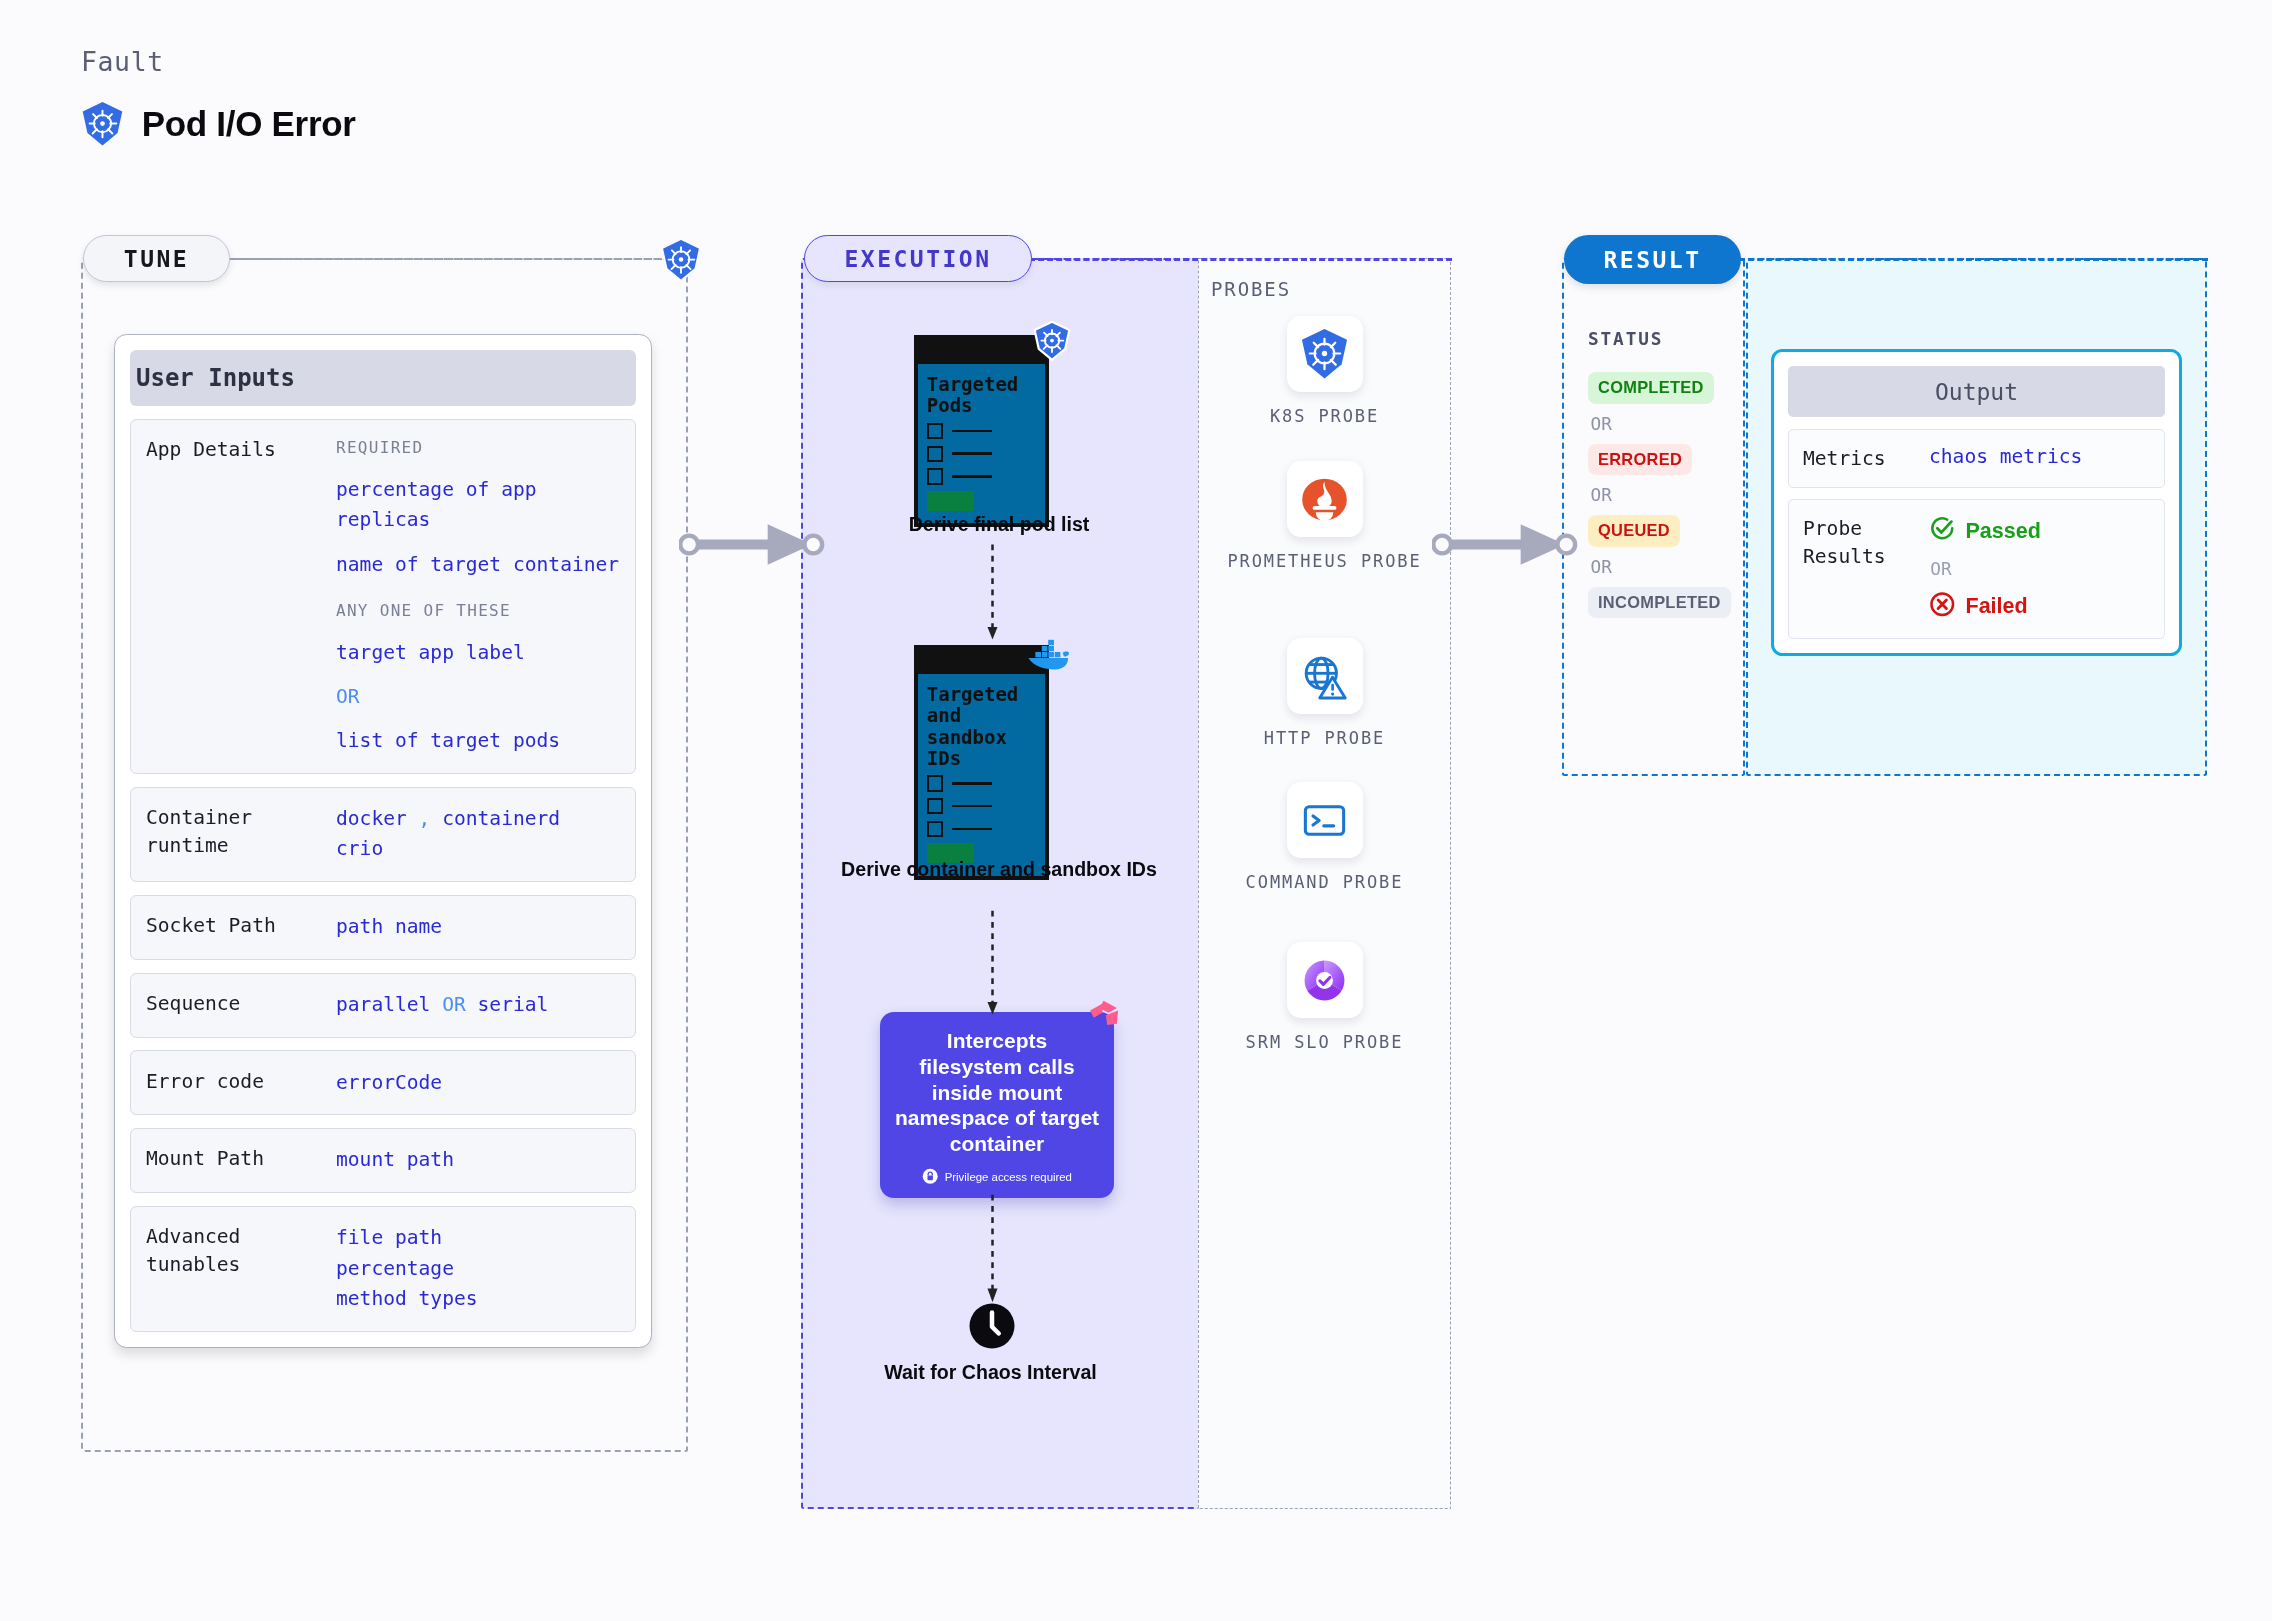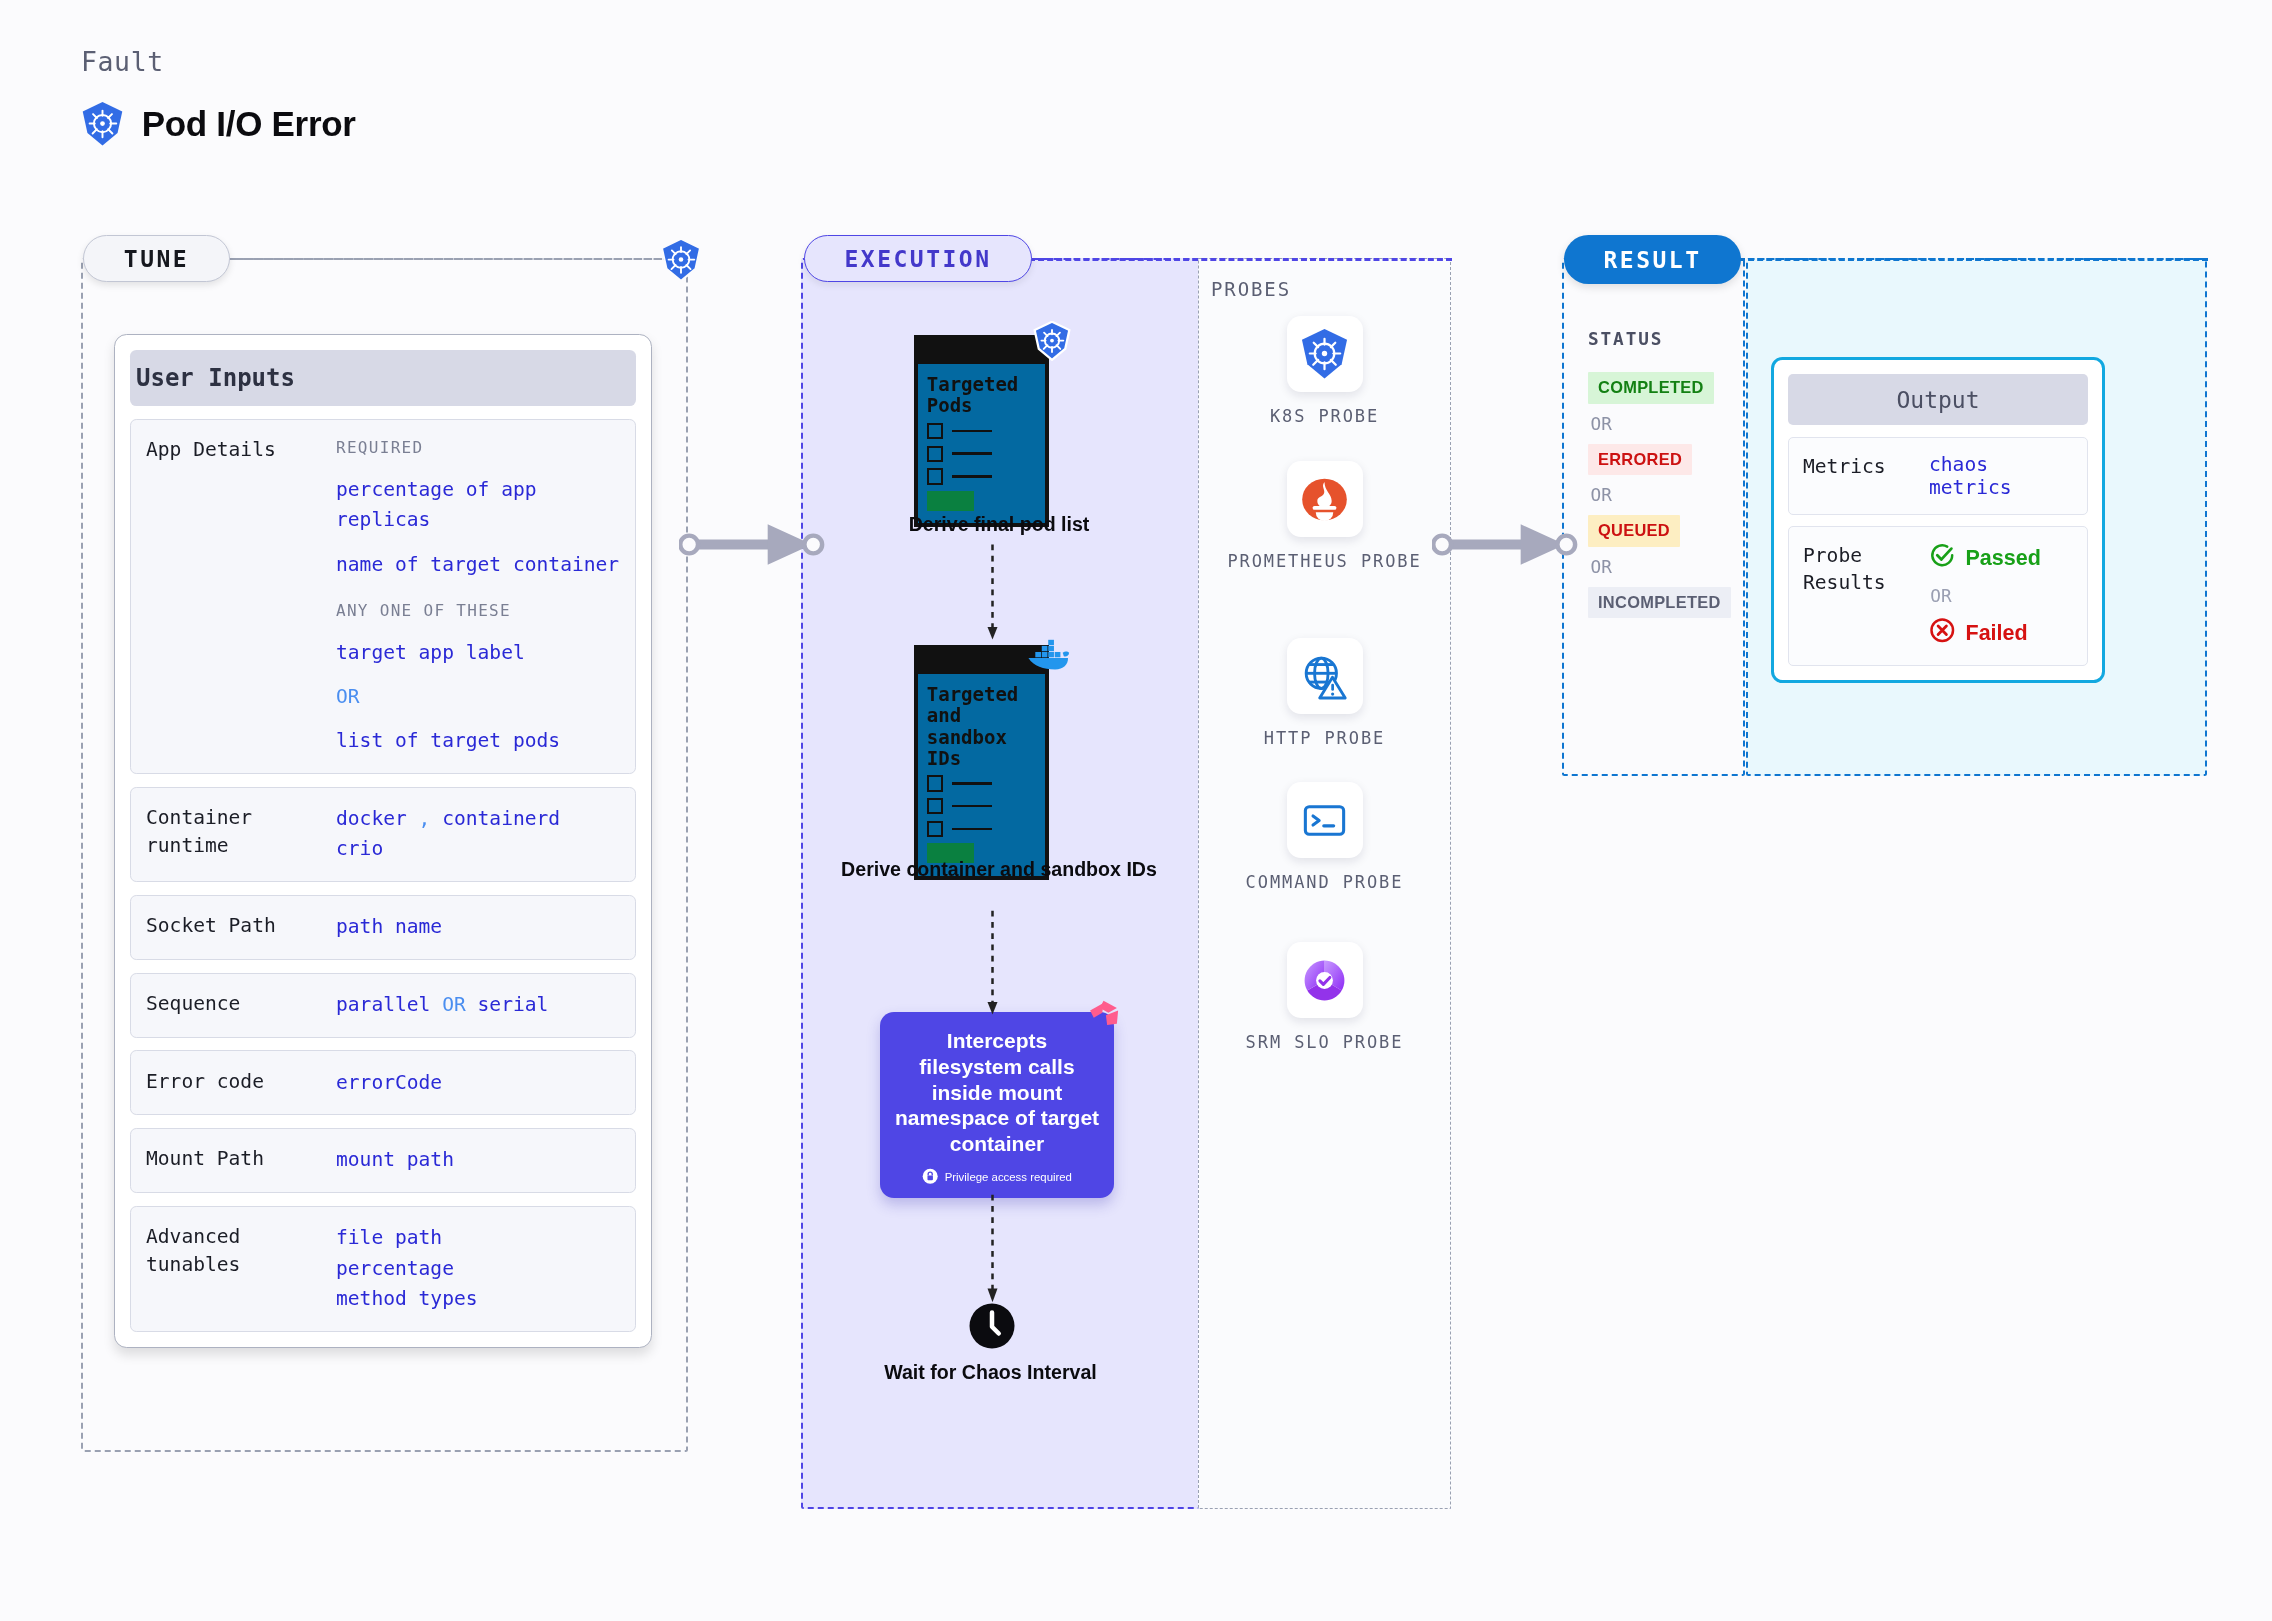--- a/index.html
+++ b/index.html
@@ -151,32 +151,32 @@
   }
 
   
   .status-head {
     position: absolute; left: 1588px; top: 329px;
     font-family: "DejaVu Sans Mono", monospace;
     font-size: 17.7px; font-weight: 700; letter-spacing: 1.9px; color: #4b4f63;
   }
   .status-list { position: absolute; left: 1588px; top: 372px; width: 145px; }
   .status-badge {
-    display: inline-block; padding: 6.3px 10px; border-radius: 1px;
+    display: inline-block; padding: 6.3px 10px; border-radius: 8px;
     font-size: 16.4px; font-weight: 700; letter-spacing: 0.3px;
   }
   .st-completed   { background: #d7f5d7; color: #138013; }
   .st-errored     { background: #fde8e8; color: #cc1111; }
   .st-queued      { background: #fdeec2; color: #cc1111; }
   .st-incompleted { background: #eceef5; color: #5b5f73; }
   .status-or { font-size: 17.7px; color: #8d92a6; margin: 10px 0 10px 2.5px; font-family: "DejaVu Sans Mono", monospace; }
 
   
   .out-card {
-    position: absolute; left: 1771px; top: 357px; width: 334px;
+    position: absolute; left: 1771px; top: 349px; width: 411px;
     background: #ffffff; border: 3.2px solid #12a8e0; border-radius: 11.4px; padding: 14px;
   }
   .out-title {
     background: #d7d9e6; border-radius: 5px; text-align: center; padding: 12.6px 0;
     font-family: "DejaVu Sans Mono", monospace;
     font-size: 23px; color: #4b4f63; font-weight: 400;
   }
   .out-row {
     display: flex; margin-top: 11.4px;
     border: 1.3px solid #e1e4ee; border-radius: 5px; background: #fbfcfe; padding: 15px 14px;

